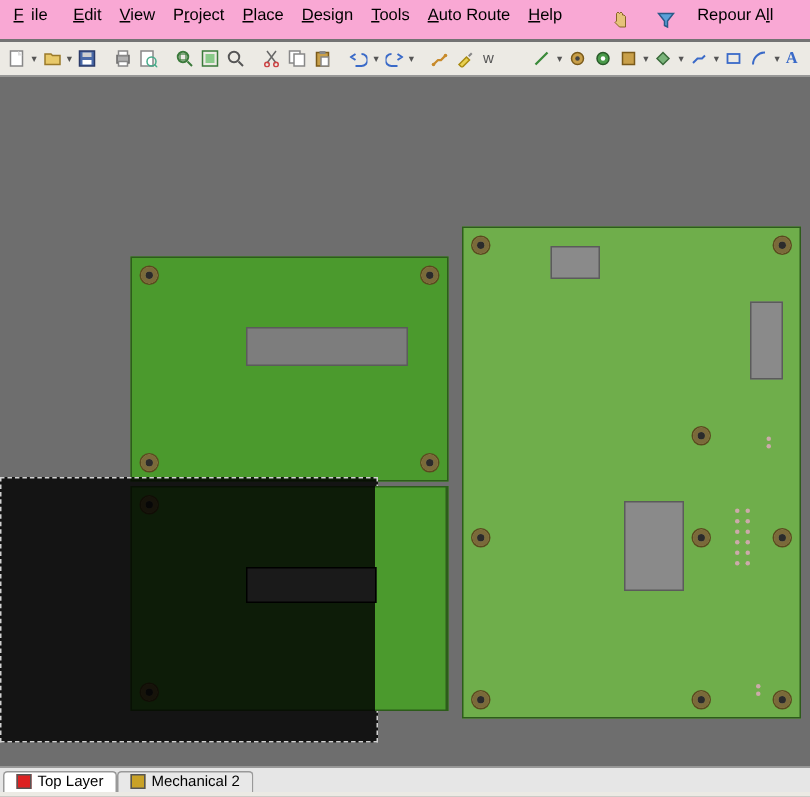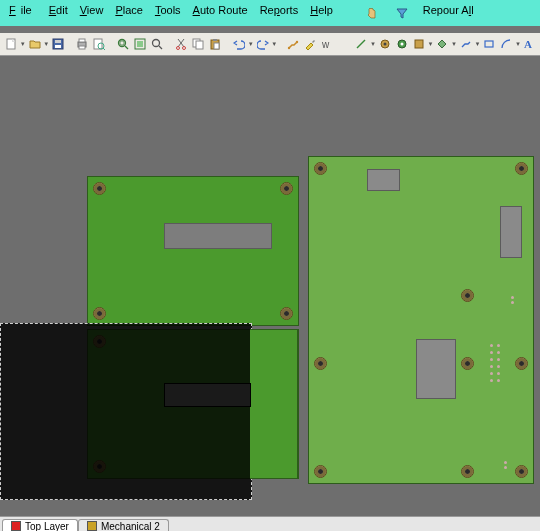--- a/index.html
+++ b/index.html
@@ -1,16 +1,16 @@
 <!DOCTYPE html>
 <html><head>
 <meta charset="utf-8">
 <style>
 html,body{margin:0;padding:0;width:540px;height:531px;overflow:hidden;font-family:Tahoma,Arial,sans-serif;font-size:11px;background:#eceae4;color:#000}
-.menubar{display:flex;gap:2px;padding:2px 4px;background:#5eead4;border-bottom:7px solid #737373}
+.menubar{display:flex;gap:2px;padding:2px 4px;background:#f9a8d4;border-bottom:2px solid #737373}
 .menubar span{padding:2px 5px;cursor:default}
 .menubar span u{text-decoration:underline}
 .toolbar{display:flex;align-items:center;gap:3px;padding:2px 4px;background:#eceae4;border-bottom:1px solid #999}
 .sep{width:1px;height:16px;background:#b0b0b0;margin:0 2px}
 .tbtn{width:16px;height:16px;display:flex;align-items:center;justify-content:center;border:1px solid transparent;border-radius:2px}
 .tbtn svg{display:block}
 .dd{width:6px;height:16px;display:flex;align-items:center;justify-content:center;color:#555;font-size:7px}
 .canvas{position:relative;width:540px;height:460px;background:#6e6e6e;overflow:hidden}
 .board{position:absolute;background:#4b9a2d;border:1px solid #2d5c1b}
 .board.light{background:#6fae4b}
@@ -23,24 +23,25 @@
 .tab.active{background:#fff}
 .sw{width:8px;height:8px;border:1px solid #555}
 </style>
 </head>
 <body>
 
 <div class="menubar">
   <span><u>F</u><span>ile</span></span>
   <span><u>E</u>dit</span>
   <span><u>V</u>iew</span>
+  <span>P<u>r</u>oject</span>
   <span><u>P</u>lace</span>
+  <span><u>D</u>esign</span>
   <span><u>T</u>ools</span>
   <span><u>A</u>uto Route</span>
-  <span>Re<u>p</u>orts</span>
   <span><u>H</u>elp</span>
   <span style="width:6px"></span>
   <span class="tbtn">
       <svg width="12" height="12">
         <path d="M3 2v5l-1 1 3 3h4V4l-1-1-1 0V2l-1-1-1 1V2l-1-1z" fill="#e6c27a" stroke="#7a5a1a" stroke-width="0.6"></path>
       </svg>
     </span>
   <span class="tbtn">
       <svg width="12" height="12">
         <path d="M1 2h10l-4 5v4l-2-1V7z" fill="#5aa0d8" stroke="#2a5a88"></path>

